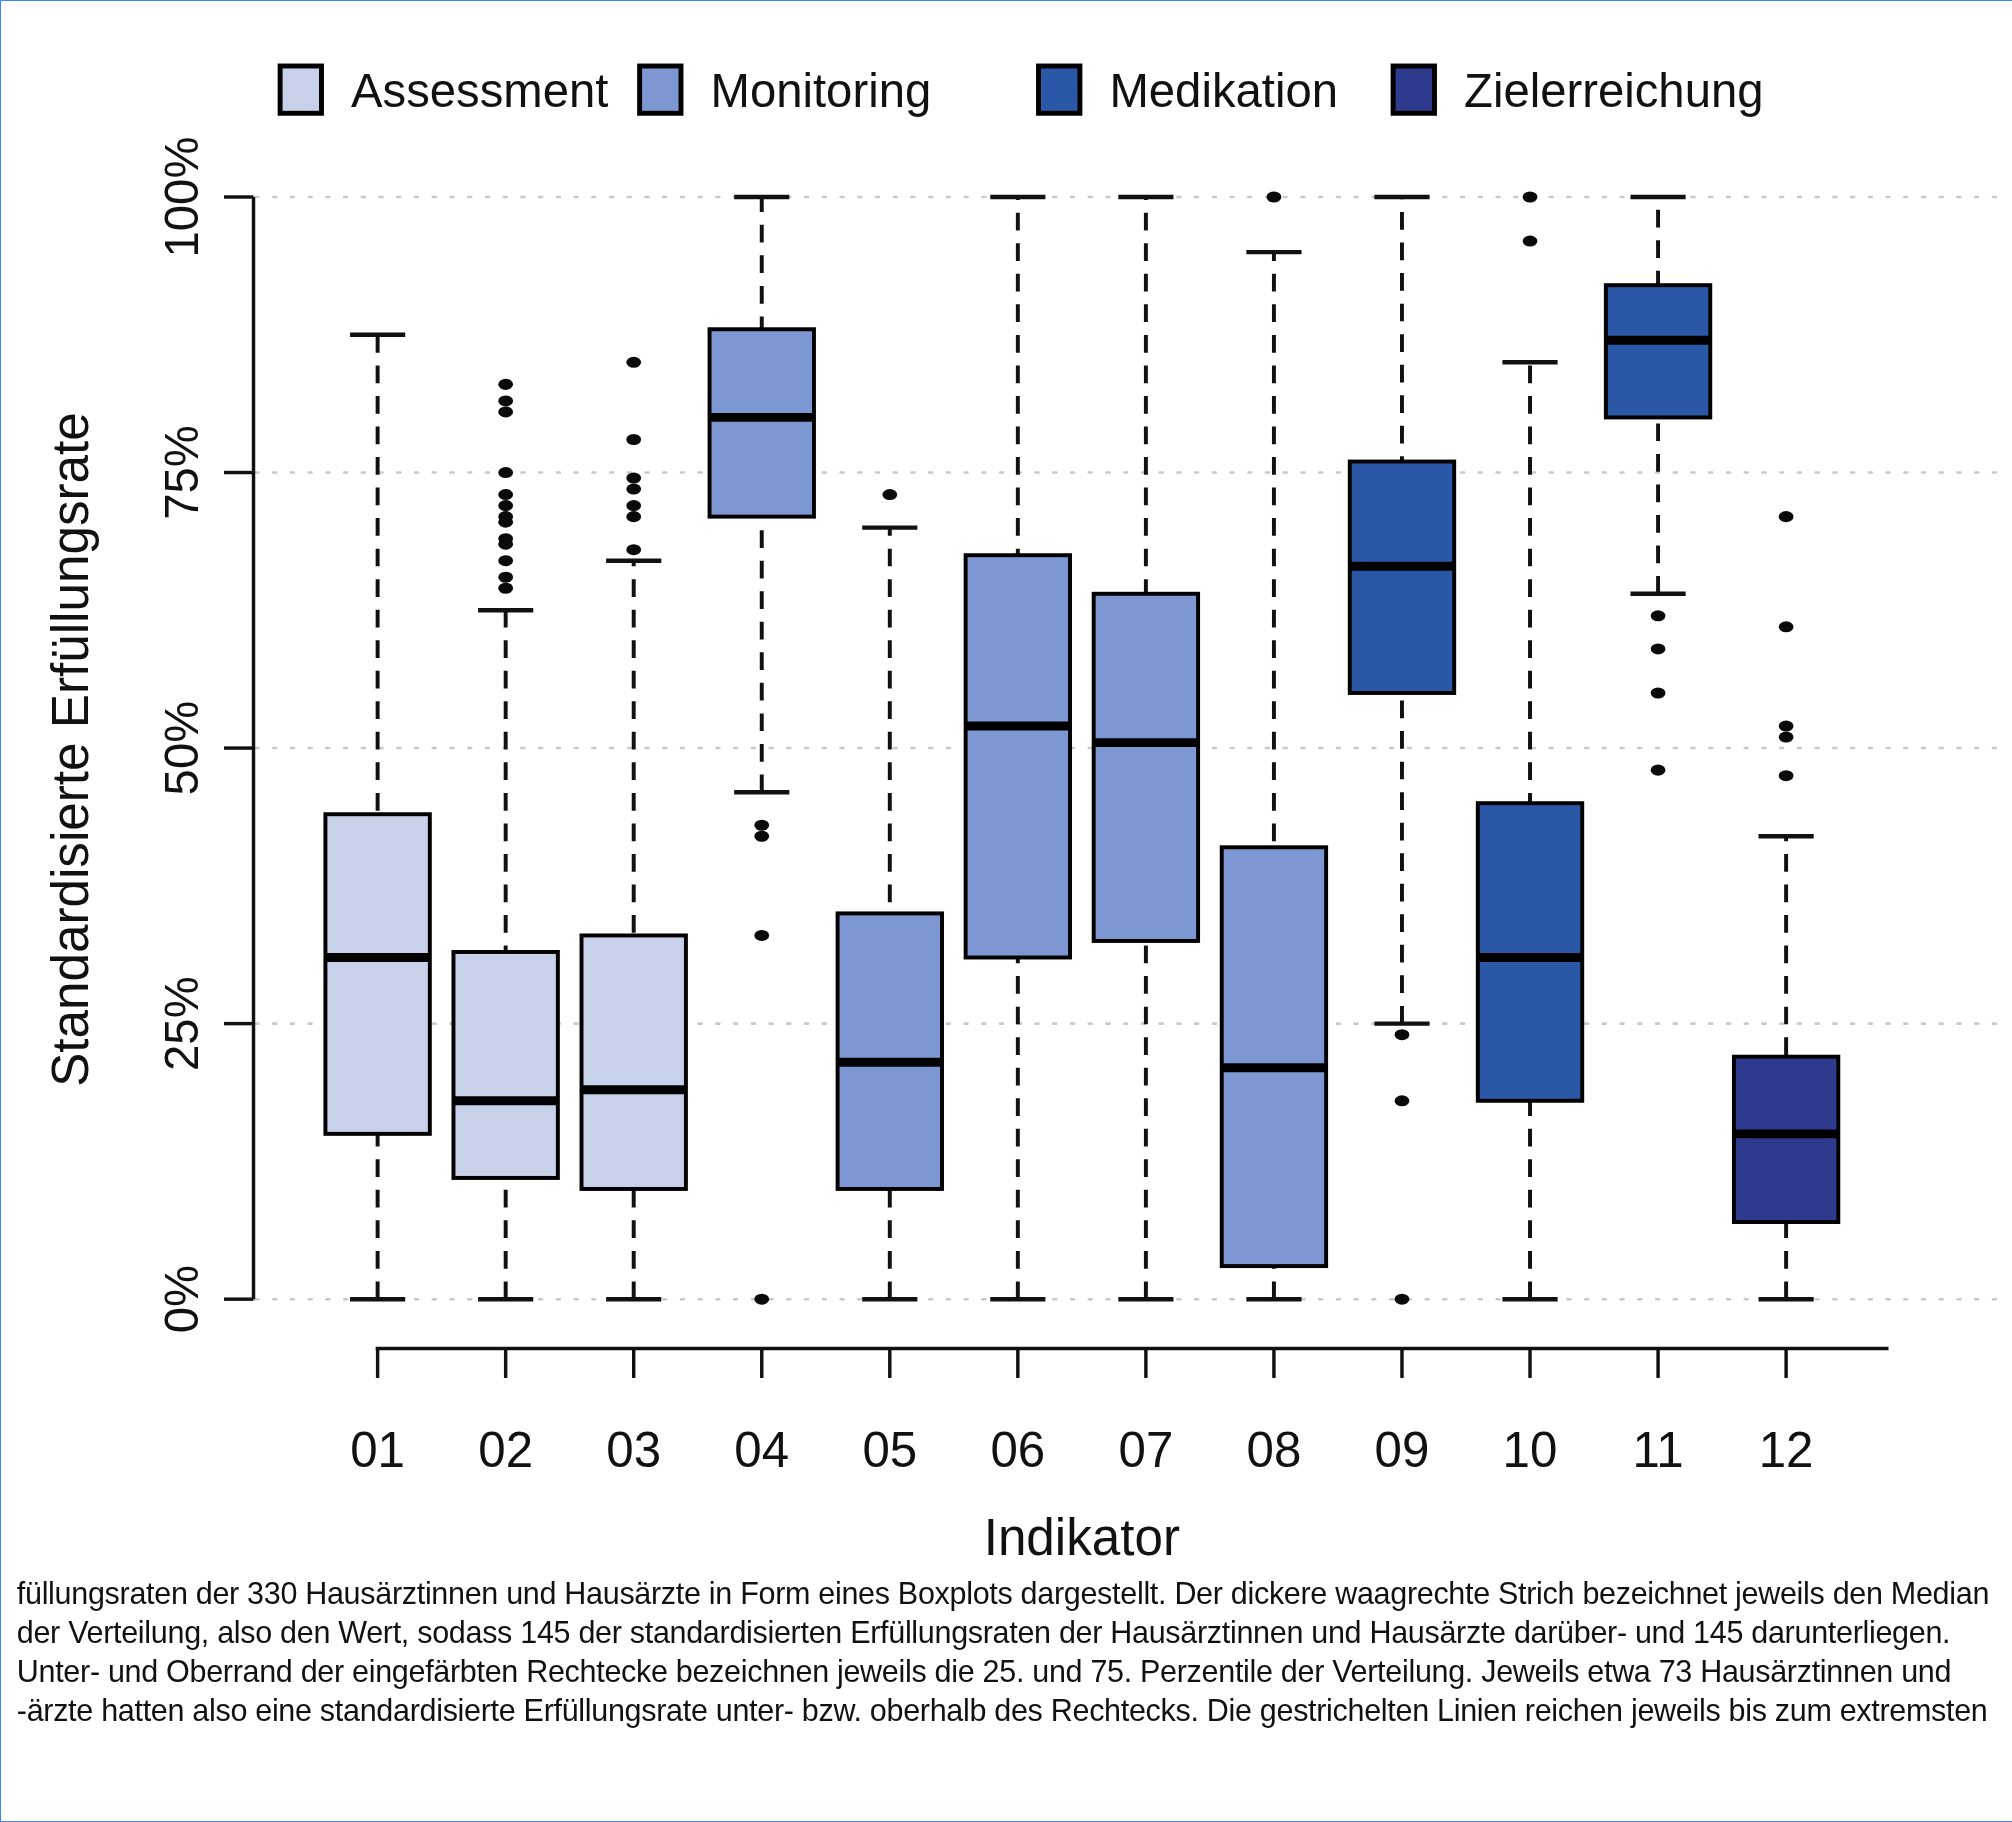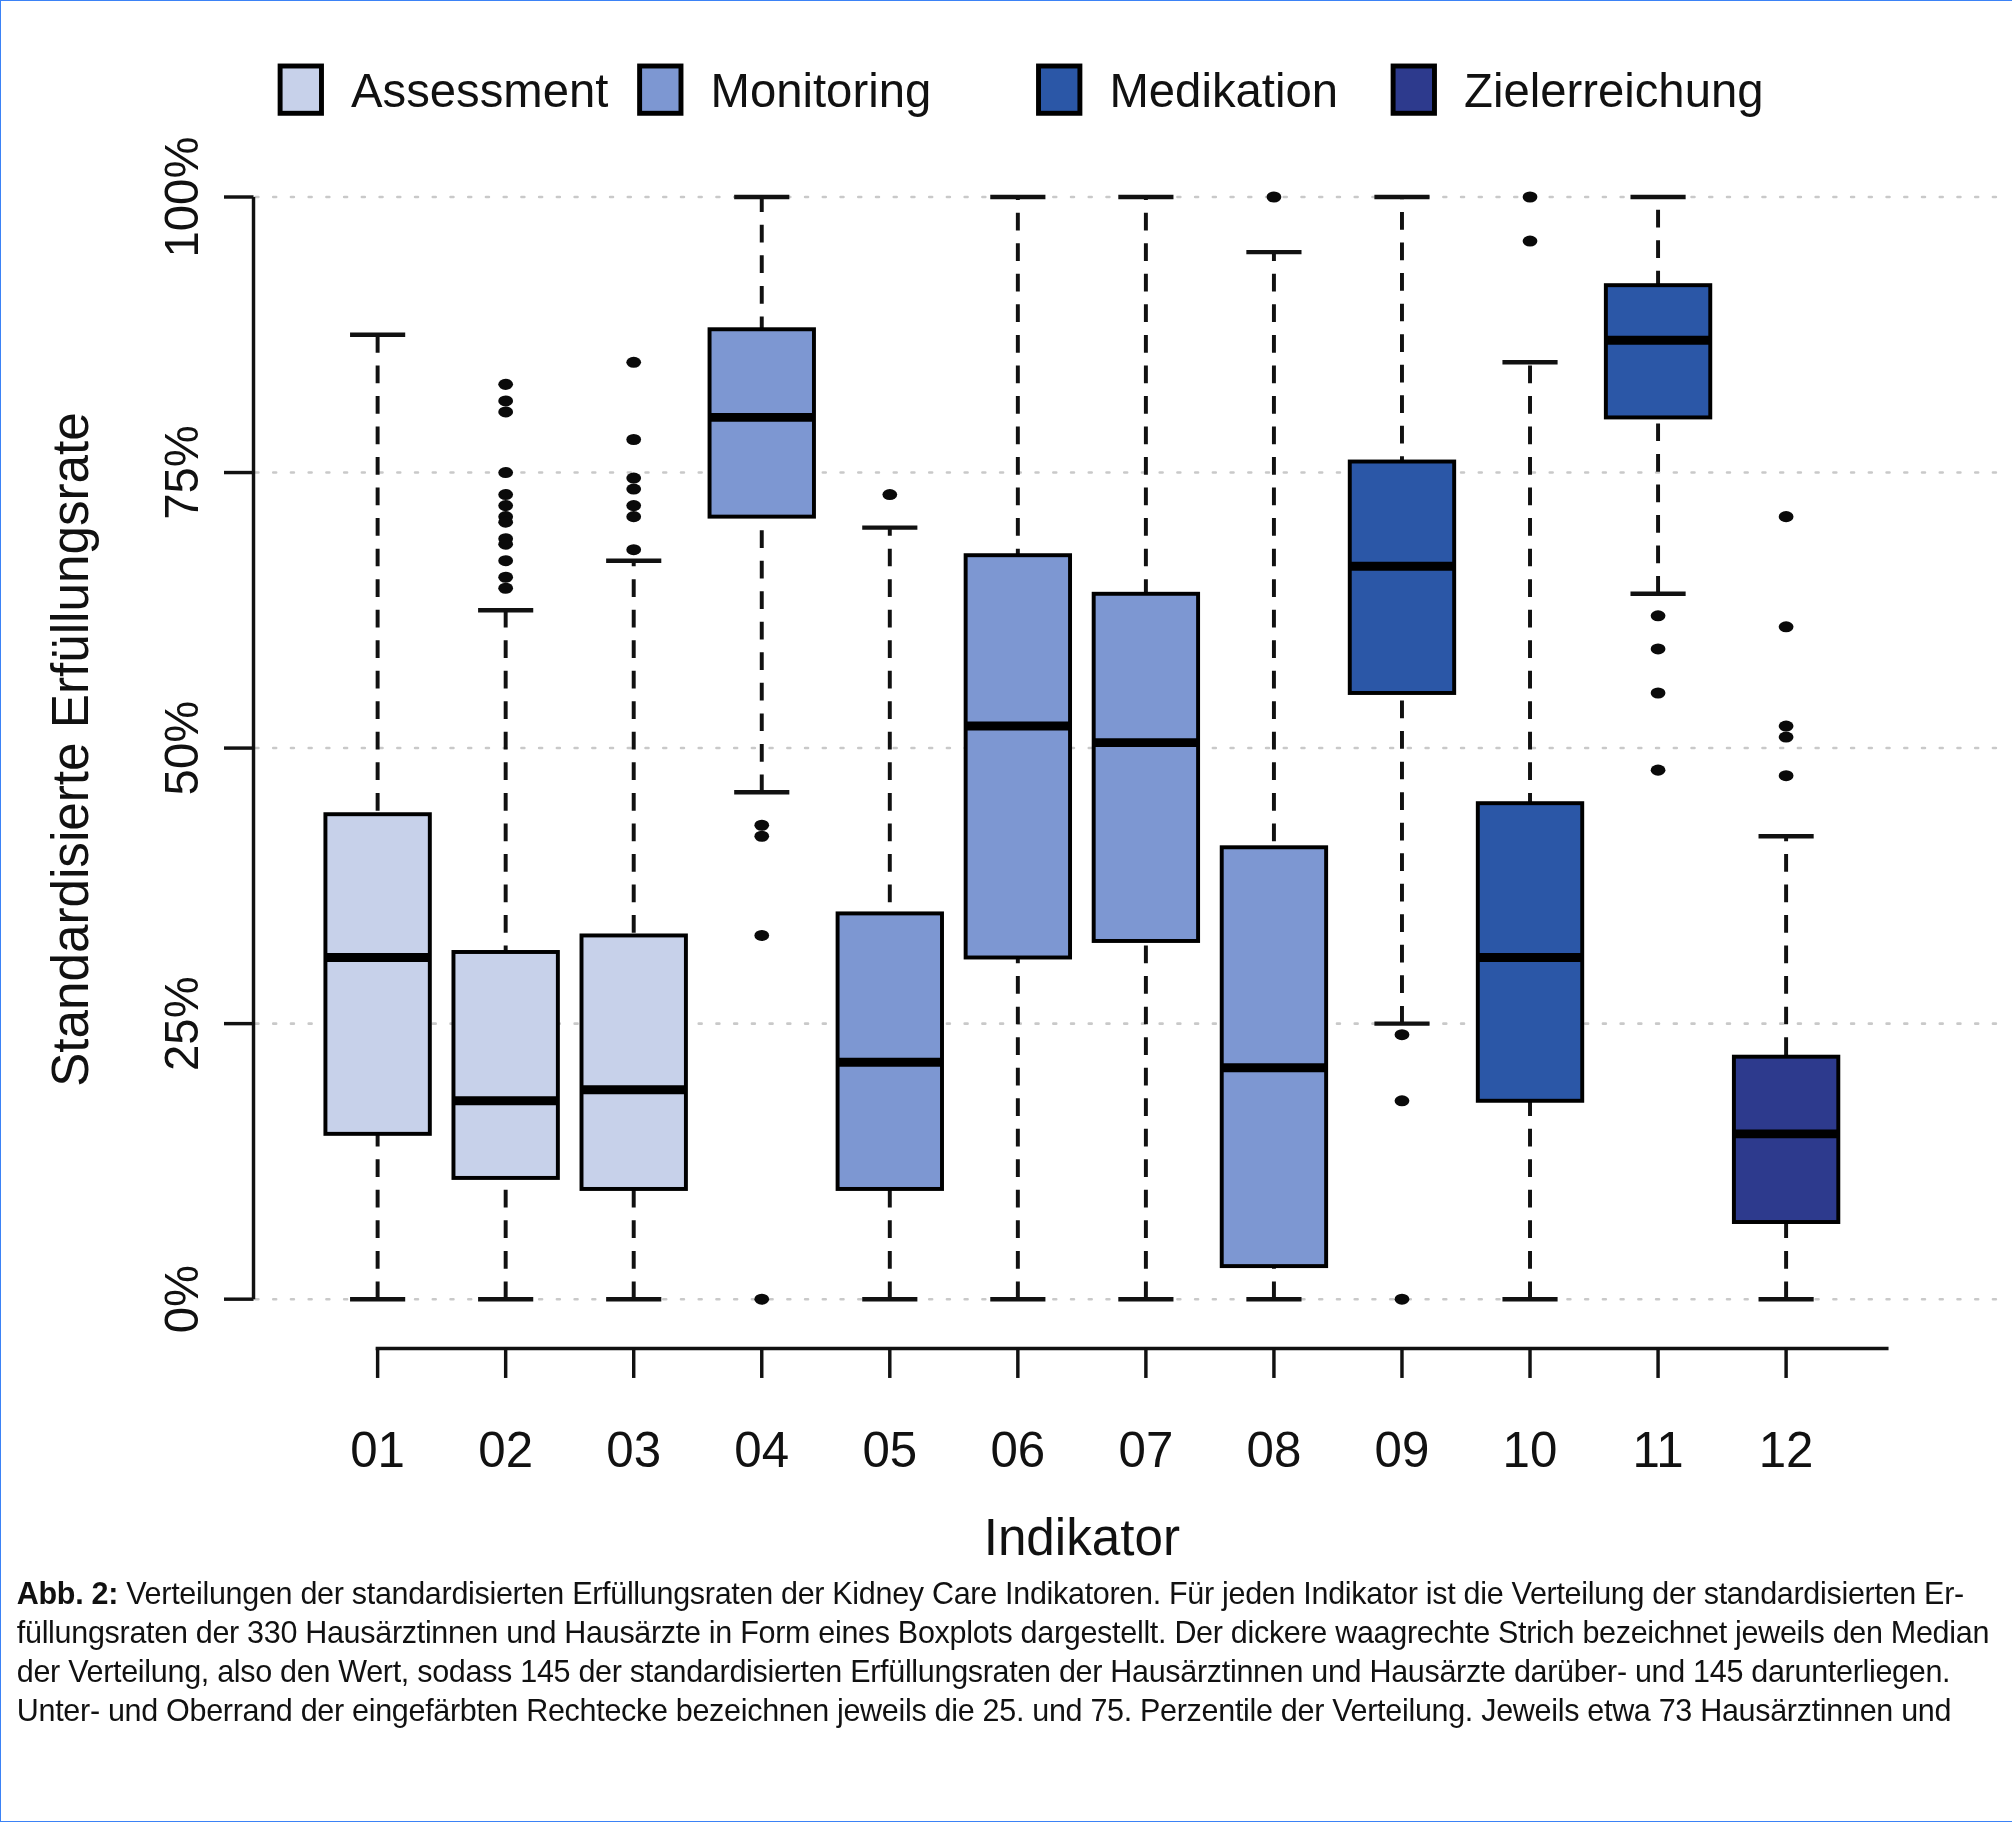--- a/index.html
+++ b/index.html
@@ -195,19 +195,19 @@
       <line x1="1552" y1="1368" x2="1552" y2="1398" stroke="#111111" stroke-width="3.5"></line>
       <text x="1552" y="1488" font-size="50" fill="#111" text-anchor="middle">10</text>
       <line x1="1682" y1="1368" x2="1682" y2="1398" stroke="#111111" stroke-width="3.5"></line>
       <text x="1682" y="1488" font-size="50" fill="#111" text-anchor="middle">11</text>
       <line x1="1812" y1="1368" x2="1812" y2="1398" stroke="#111111" stroke-width="3.5"></line>
       <text x="1812" y="1488" font-size="50" fill="#111" text-anchor="middle">12</text>
       <text x="1097" y="1578" font-size="52" fill="#111" text-anchor="middle">Indikator</text>
     </svg>
 
   <div class="caption">
-    <div class="cap-line"><b>Abb. 2:</b> <span>Verteilungen der standardisierten Erfüllungsraten der Kidney Care Indikatoren. Für jeden Indikator ist die Verteilung der standardisierten Er-</span></div>
     <div class="cap-line">füllungsraten der 330 Hausärztinnen und Hausärzte in Form eines Boxplots dargestellt. Der dickere waagrechte Strich bezeichnet jeweils den Median</div>
     <div class="cap-line">der Verteilung, also den Wert, sodass 145 der standardisierten Erfüllungsraten der Hausärztinnen und Hausärzte darüber- und 145 darunterliegen.</div>
     <div class="cap-line">Unter- und Oberrand der eingefärbten Rechtecke bezeichnen jeweils die 25. und 75. Perzentile der Verteilung. Jeweils etwa 73 Hausärztinnen und</div>
+    <div class="cap-line">-ärzte hatten also eine standardisierte Erfüllungsrate unter- bzw. oberhalb des Rechtecks. Die gestrichelten Linien reichen jeweils bis zum extremsten</div>
   </div>
 </div>
 
 
 </body></html>

